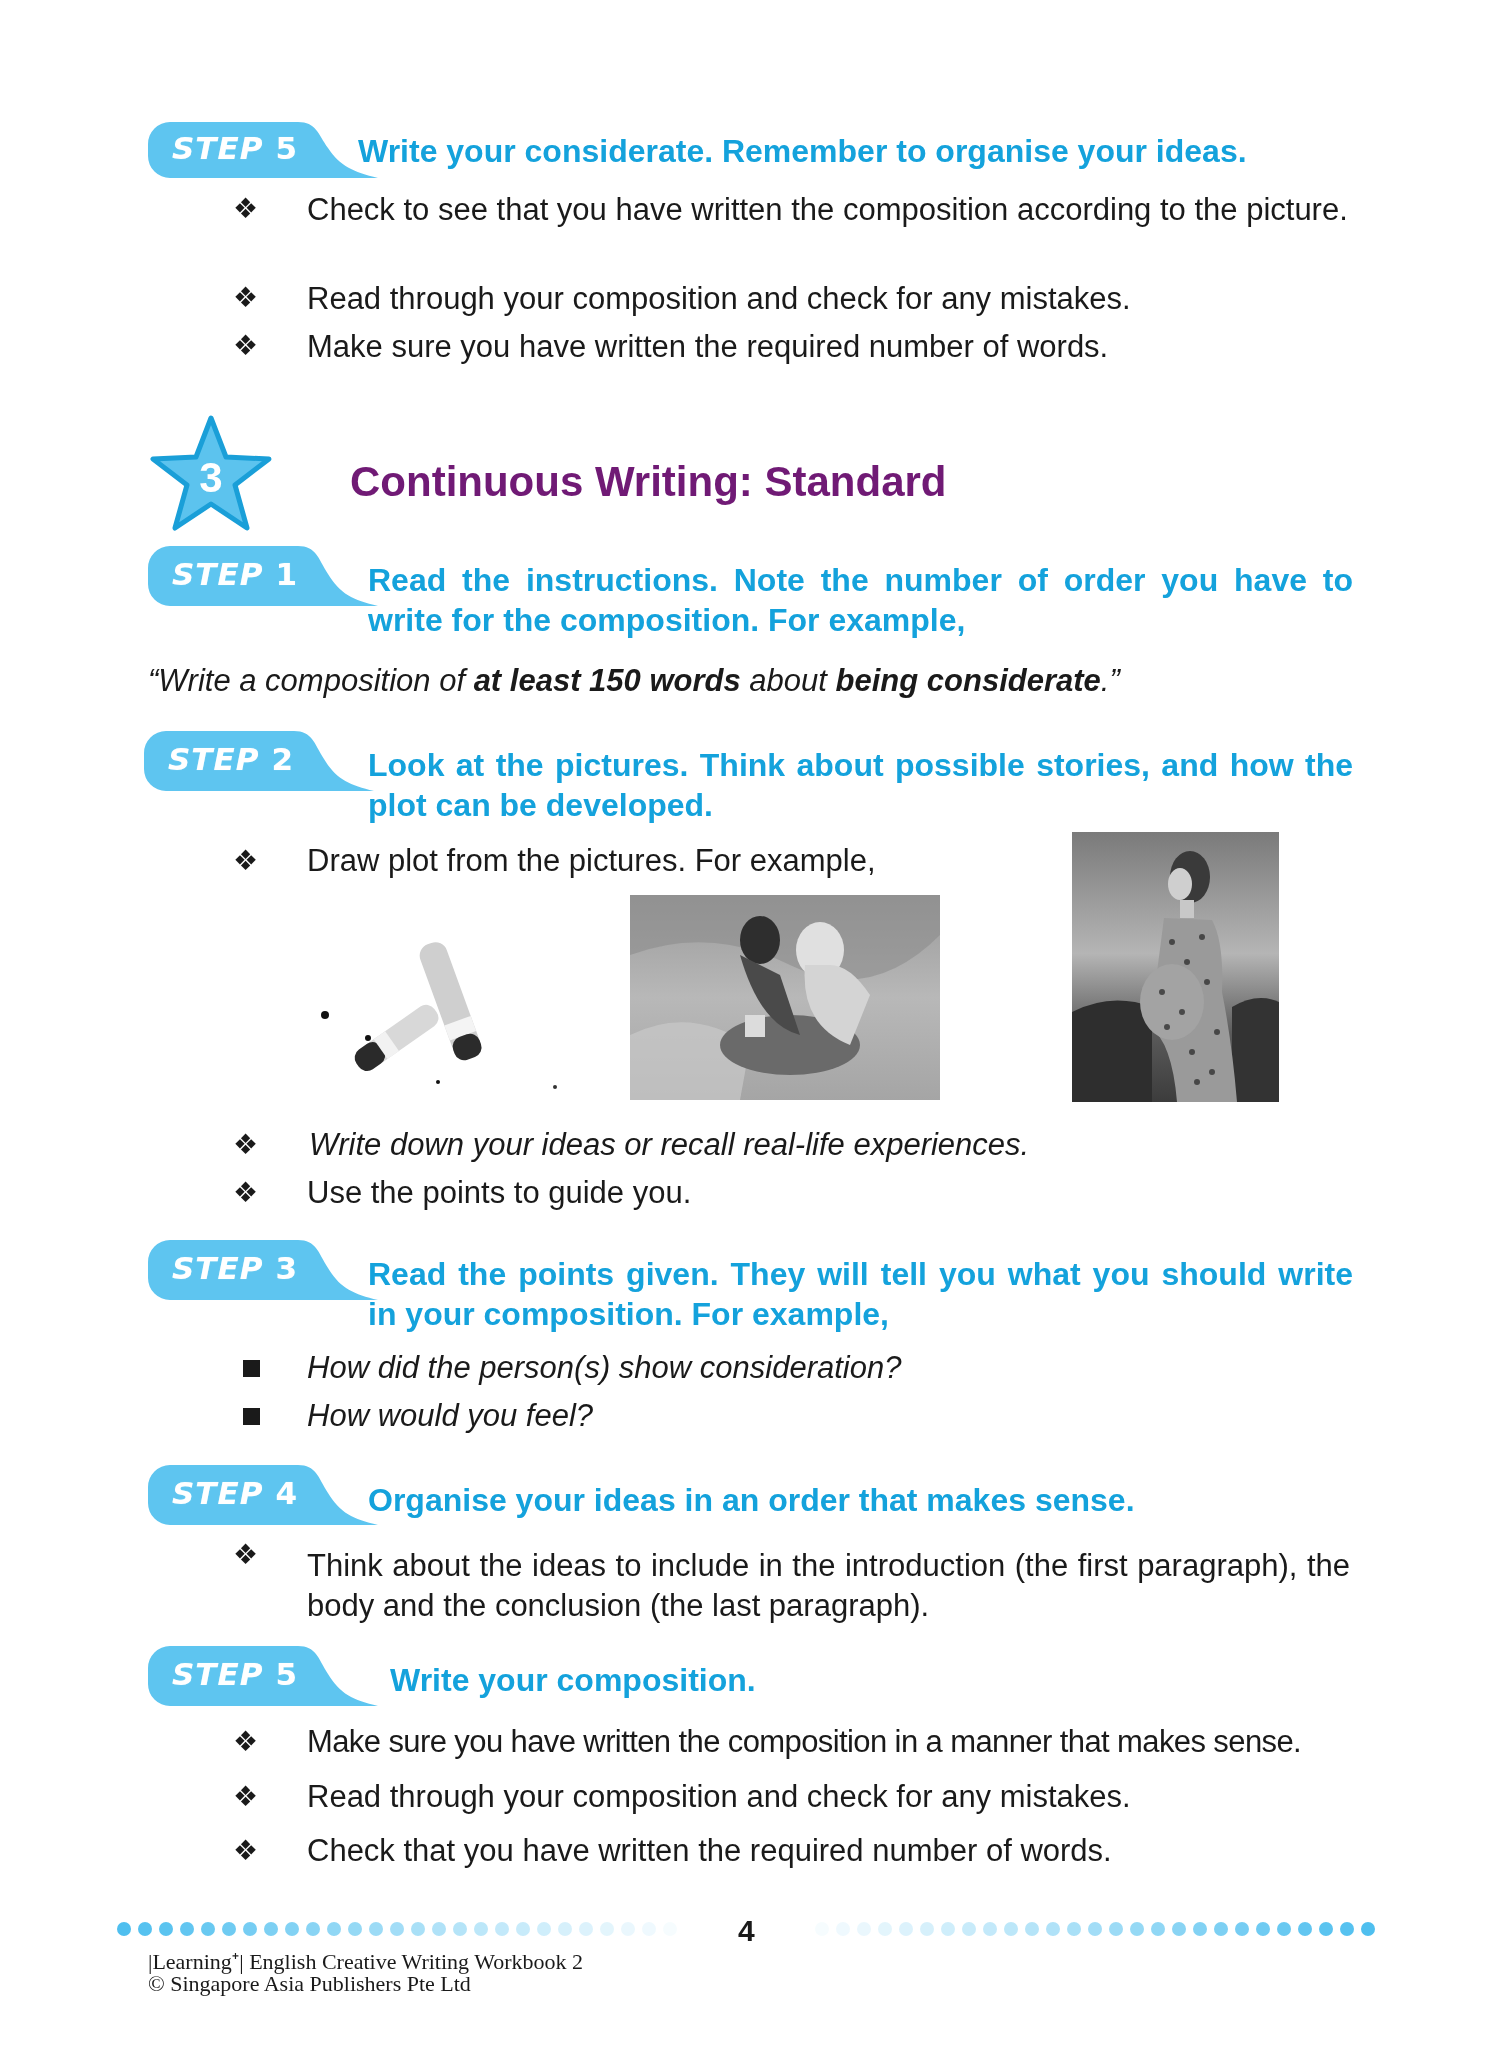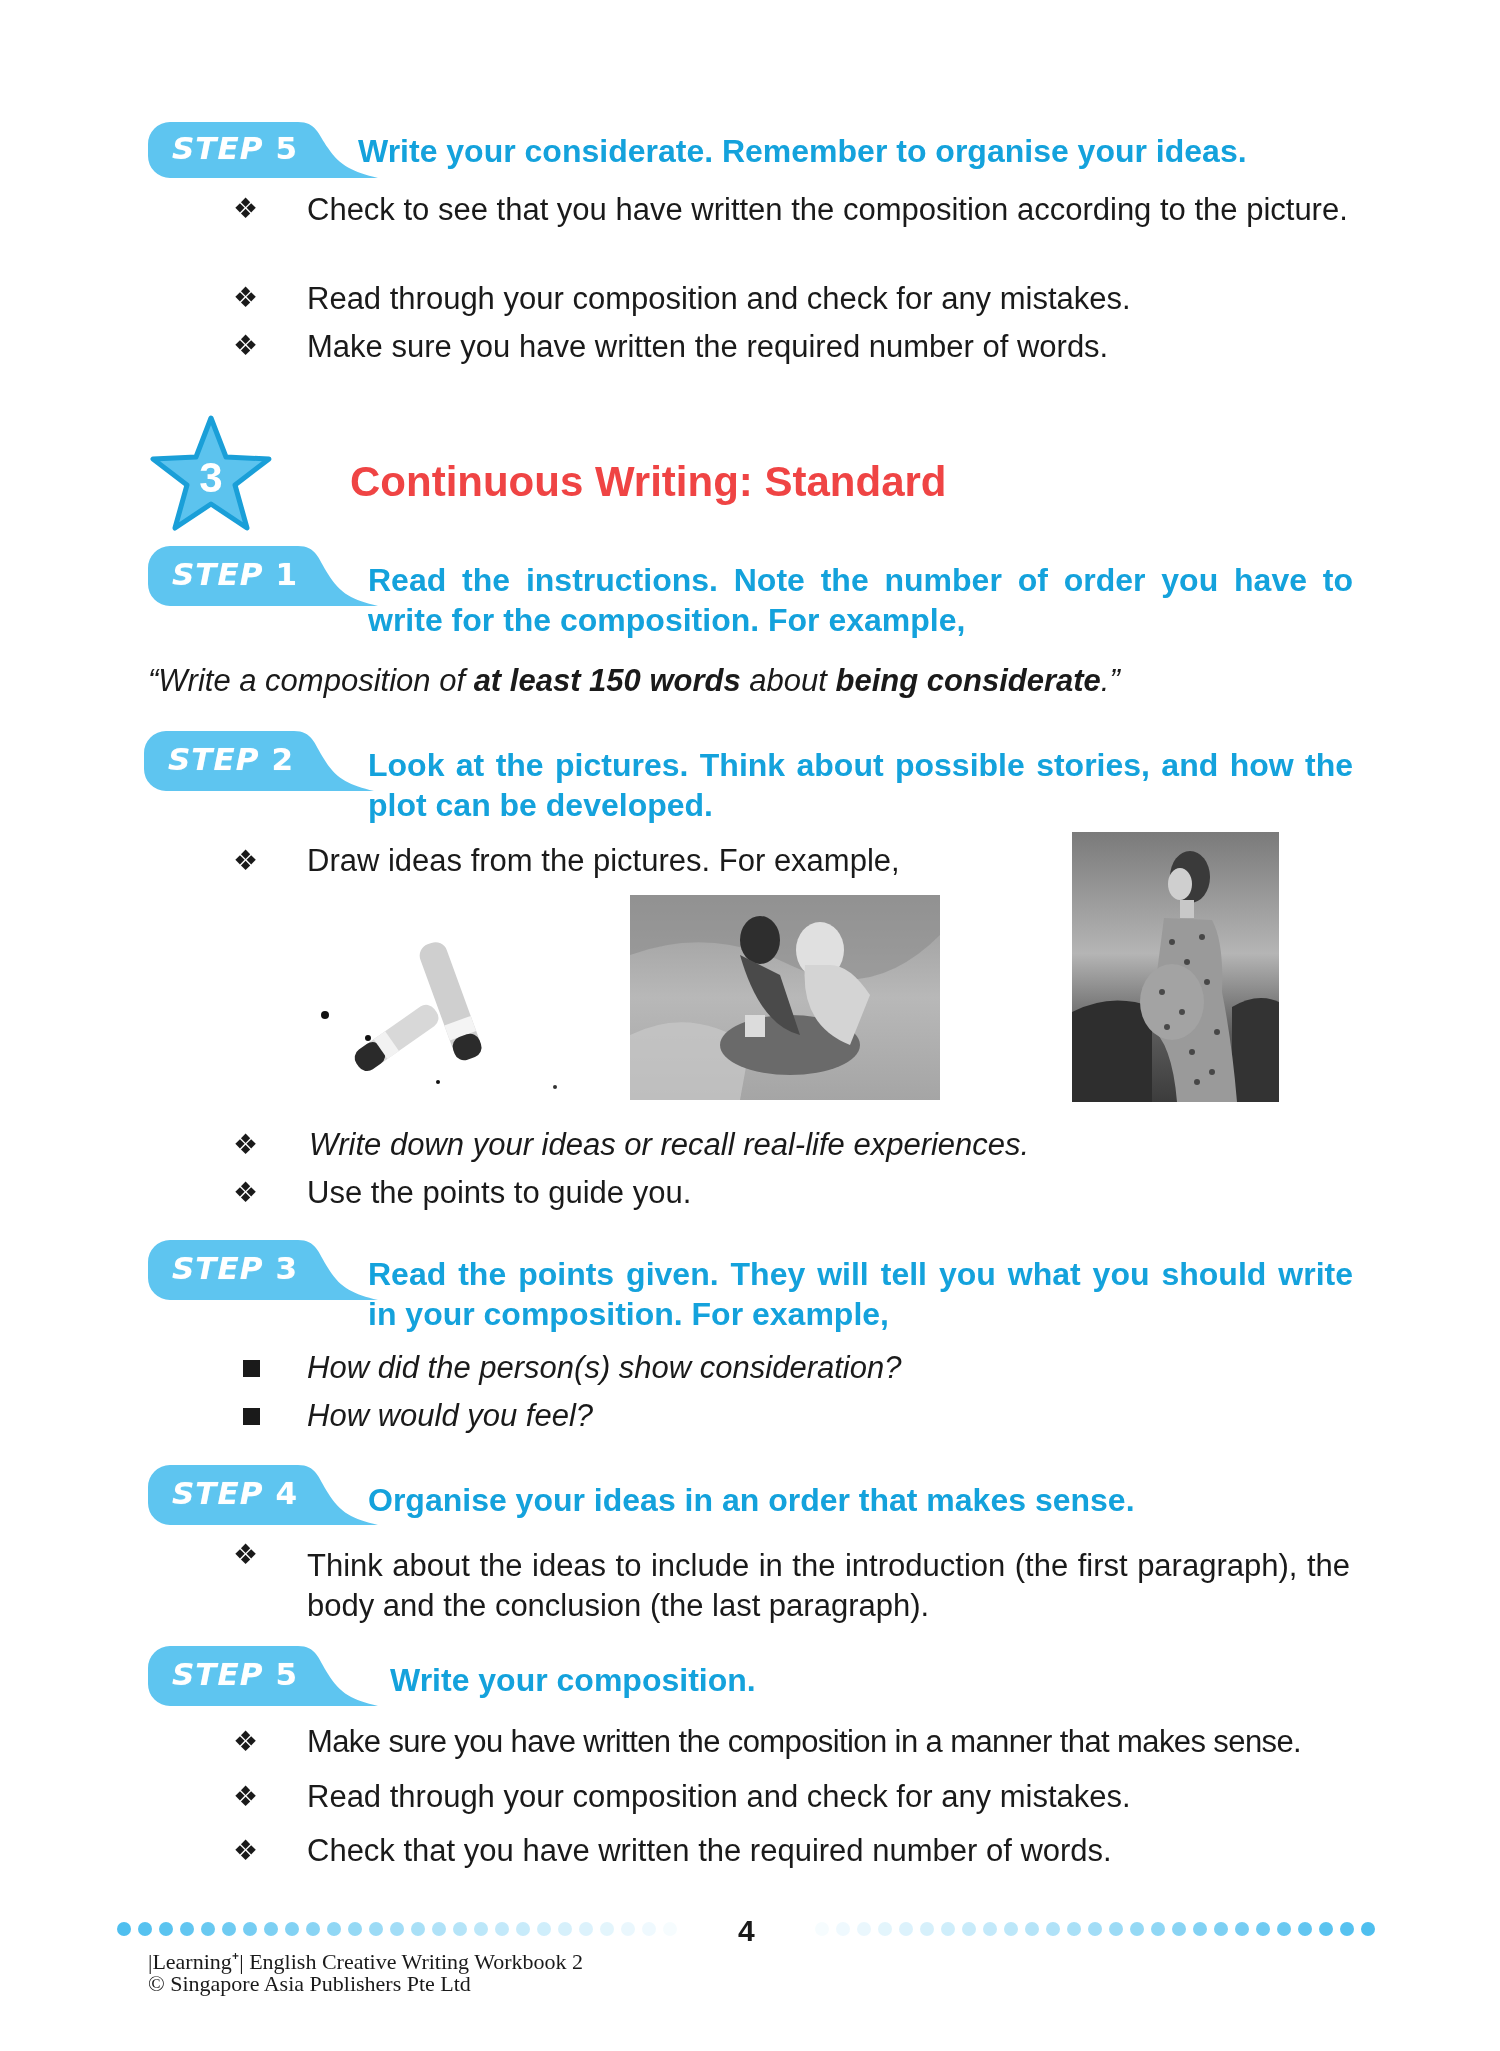--- a/index.html
+++ b/index.html
@@ -39,21 +39,21 @@
 <div class="btext" style="left:307px; top:279px;">Read through your composition and check for any mistakes.</div>
 <span class="bullet" style="left:233px; top:329px;">❖</span>
 <div class="btext" style="left:307px; top:327px;">Make sure you have written the required number of words.</div>
 
 <div class="abs" style="left:145px; top:412px; width:132px; height:126px;">
   <svg width="132" height="126" viewBox="0 0 132 126">
     <path d="M66 6 L81 45 L124 47 L90 73 L102 116 L66 92 L30 116 L42 73 L8 47 L51 45 Z" fill="#5cc3ee" stroke="#1a9fd8" stroke-width="5" stroke-linejoin="round"></path>
   </svg>
   <span class="abs" style="left:0; width:132px; top:42px; text-align:center; color:#fff; font-weight:bold; font-size:42px;">3</span>
 </div>
-<div class="abs" style="left:350px; top:458px; font-size:42px; font-weight:bold; color:#ef4444;">Continuous Writing: Standard</div>
+<div class="abs" style="left:350px; top:458px; font-size:42px; font-weight:bold; color:#701a75;">Continuous Writing: Standard</div>
 
 <div class="tab" style="left:148px; top:546px;text-align:right;">
   <svg width="230" height="60" viewBox="0 0 230 60">
     <path d="M22 0 H150 C168 0 170 12 180 28 C192 48 205 54 230 60 H22 A22 22 0 0 1 0 38 V22 A22 22 0 0 1 22 0 Z" fill="#5ec5f0"></path>
   </svg>
   <span class="tab-label"><span>STEP</span><span class="tab-num">1</span></span>
 </div>
 <div class="step-head" style="left:368px; top:560px; width:985px; text-align:justify; text-align-last:left;">Read the instructions. Note the number of order you have to write for the composition. For example,</div>
 
 <div class="btext italic" style="left:148px; top:661px;">
@@ -62,21 +62,21 @@
 
 <div class="tab" style="left:144px; top:731px;">
   <svg width="230" height="60" viewBox="0 0 230 60">
     <path d="M22 0 H150 C168 0 170 12 180 28 C192 48 205 54 230 60 H22 A22 22 0 0 1 0 38 V22 A22 22 0 0 1 22 0 Z" fill="#5ec5f0"></path>
   </svg>
   <span class="tab-label"><span>STEP</span><span class="tab-num">2</span></span>
 </div>
 <div class="step-head" style="left:368px; top:745px; width:985px; text-align:justify; text-align-last:left;">Look at the pictures. Think about possible stories, and how the plot can be developed.</div>
 
 <span class="bullet" style="left:233px; top:844px;">❖</span>
-<div class="btext" style="left:307px; top:841px;">Draw ideas from the pictures. For example,</div>
+<div class="btext" style="left:307px; top:841px;">Draw plot from the pictures. For example,</div>
 
 <div class="photo" style="left:305px; top:930px; width:255px; height:170px;">
   <svg width="255" height="170" viewBox="0 0 255 170">
     <rect width="255" height="170" fill="#ffffff"></rect>
     <g transform="translate(110,95) rotate(-35)">
       <rect x="-70" y="-12" width="95" height="24" rx="10" fill="#d8d8d8"></rect>
       <rect x="-70" y="-12" width="30" height="24" rx="10" fill="#2a2a2a"></rect>
       <rect x="-42" y="-12" width="14" height="24" fill="#f2f2f2"></rect>
     </g>
     <g transform="translate(145,70) rotate(-20)">

